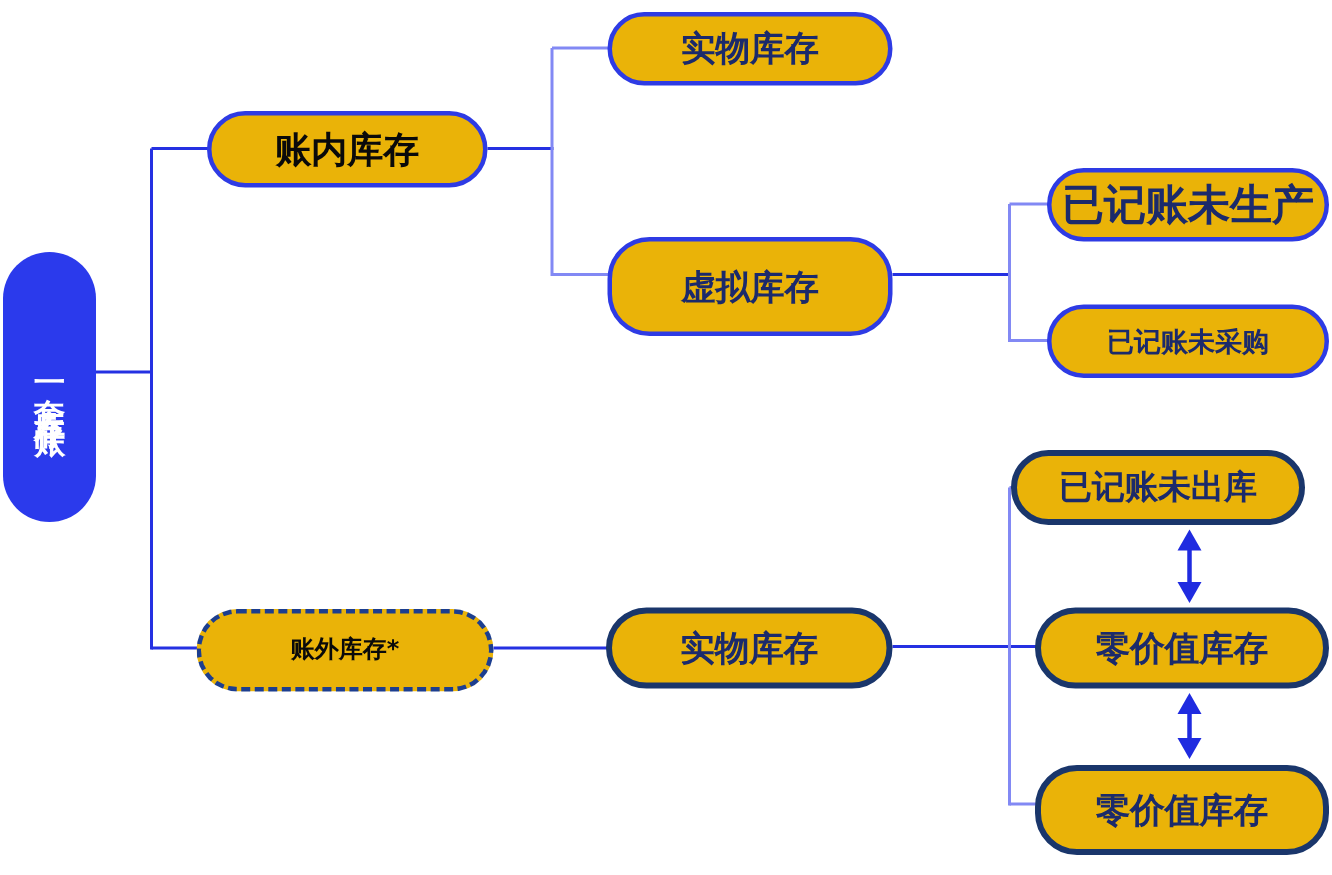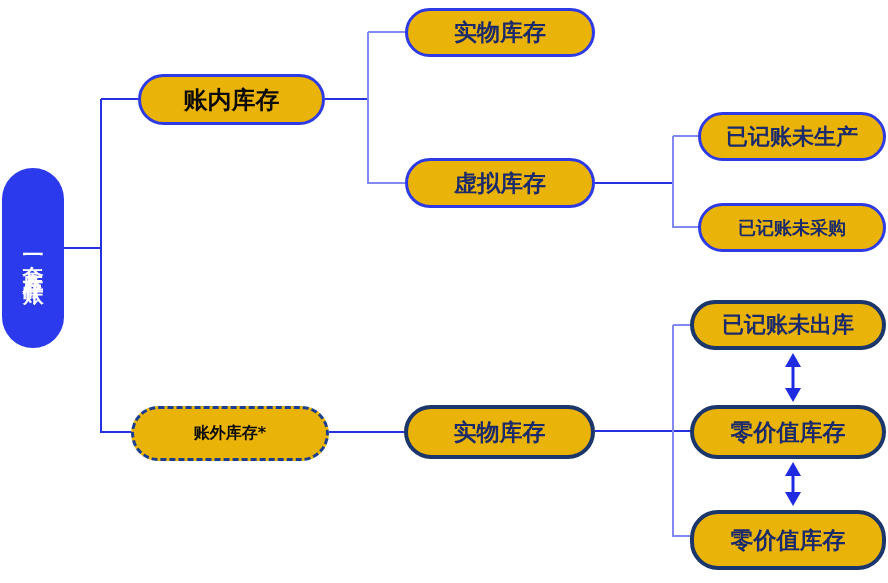--- a/index.html
+++ b/index.html
@@ -47,32 +47,32 @@
   }
   
   .dark {
     border: 4px solid var(--dark-border, #1A366B);
     color: var(--navy-text, #1B2A6B);
     font-size: 23px;
   }
 
   #node-on-book-inventory  { left: 138px; top: 74px;  width: 187px; height: 51px; color: var(--black-text,#0a0a0a); font-size: 24px; }
   #node-physical-inventory-top { left: 405px; top: 8px;   width: 190px; height: 49px; }
-  #node-virtual-inventory  { left: 405px; top: 158px; width: 190px; height: 50px; font-family: Liberation Mono, monospace; }
-  #node-recorded-not-produced { left: 698px; top: 112px; width: 188px; height: 49px; font-size: 22px; }
+  #node-virtual-inventory  { left: 405px; top: 158px; width: 190px; height: 66px; font-family: Liberation Mono, monospace; }
+  #node-recorded-not-produced { left: 698px; top: 112px; width: 188px; height: 49px; font-size: 28px; }
   #node-recorded-not-purchased{ left: 698px; top: 203px; width: 188px; height: 49px; font-size: 18px; }
 
   #node-off-book-inventory {
     left: 131px; top: 406px; width: 198px; height: 55px;
     border: 3px dashed var(--dashed-border, #1C3E8F);
     color: var(--black-text, #0a0a0a);
     font-size: 16px;
   }
   #node-physical-inventory-bottom { left: 404px; top: 405px; width: 191px; height: 54px; }
-  #node-recorded-not-shipped { left: 690px; top: 300px; width: 196px; height: 50px; font-size: 22px; }
+  #node-recorded-not-shipped { left: 674px; top: 300px; width: 196px; height: 50px; font-size: 22px; }
   #node-temporary-inventory  { left: 690px; top: 405px; width: 196px; height: 54px; }
   #node-zero-value-inventory { left: 690px; top: 510px; width: 196px; height: 60px; }
 </style>
 </head>
 <body>
 
 <svg id="connector-layer" width="888" height="583" viewBox="0 0 888 583">
   <g>
     <line class="cline-bright" x1="64" y1="248" x2="101" y2="248"></line>
     <line class="cline-bright" x1="101" y1="99" x2="101" y2="433"></line>

